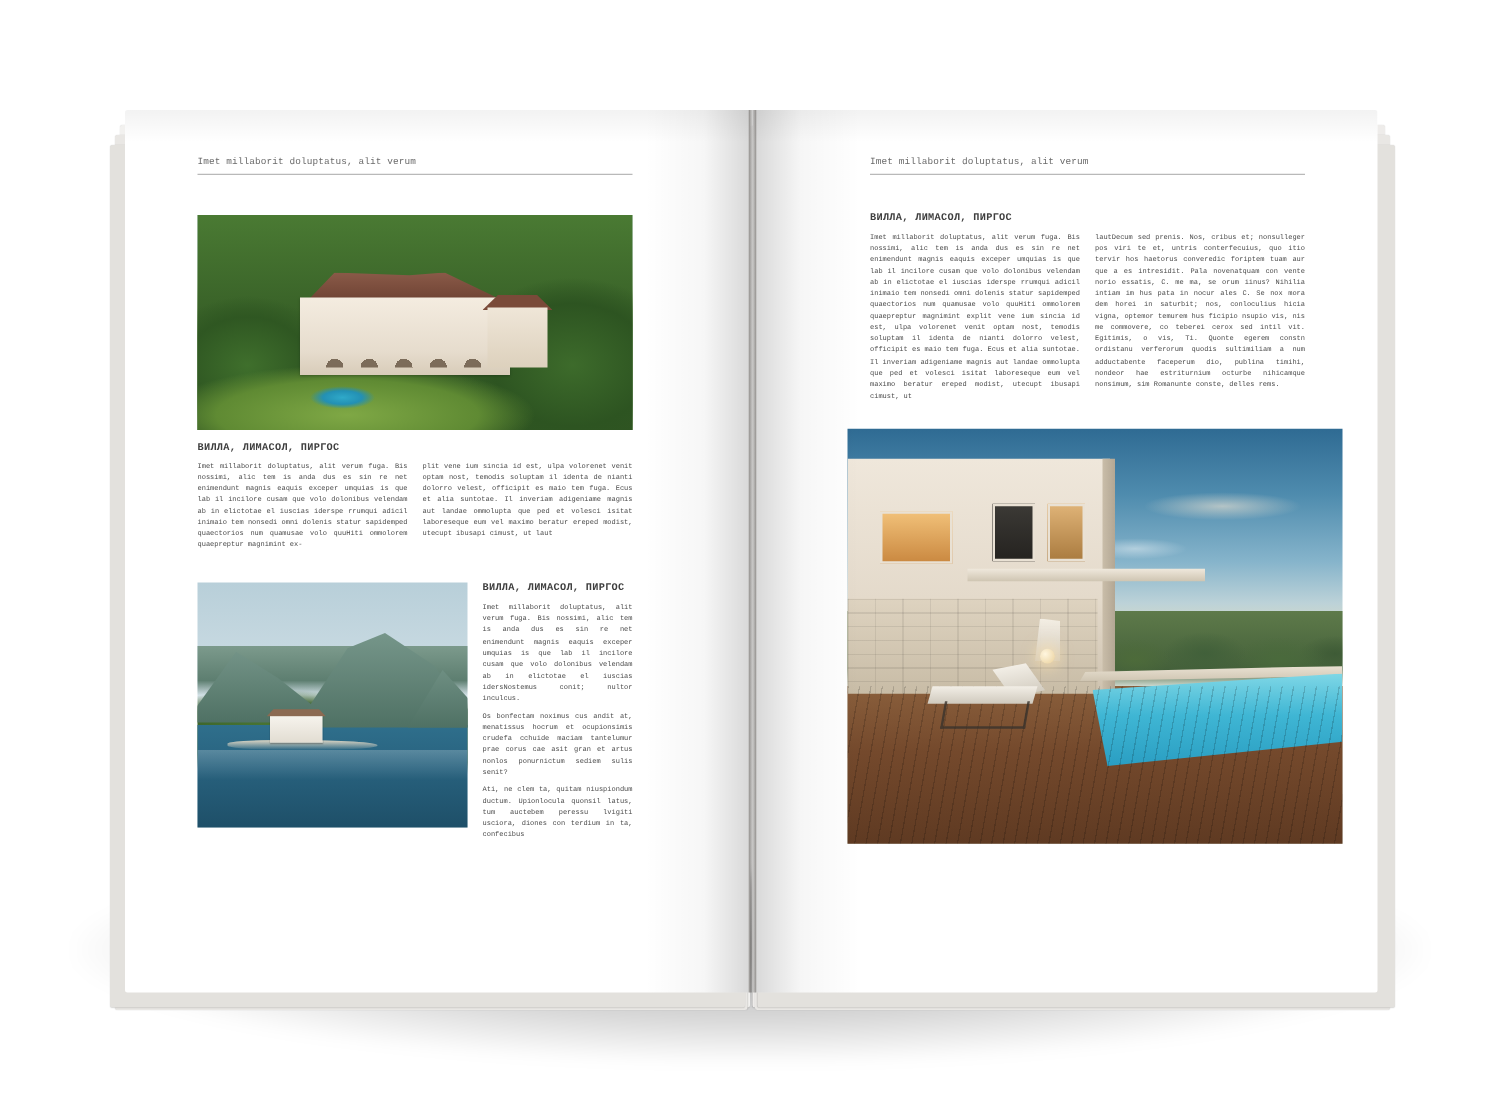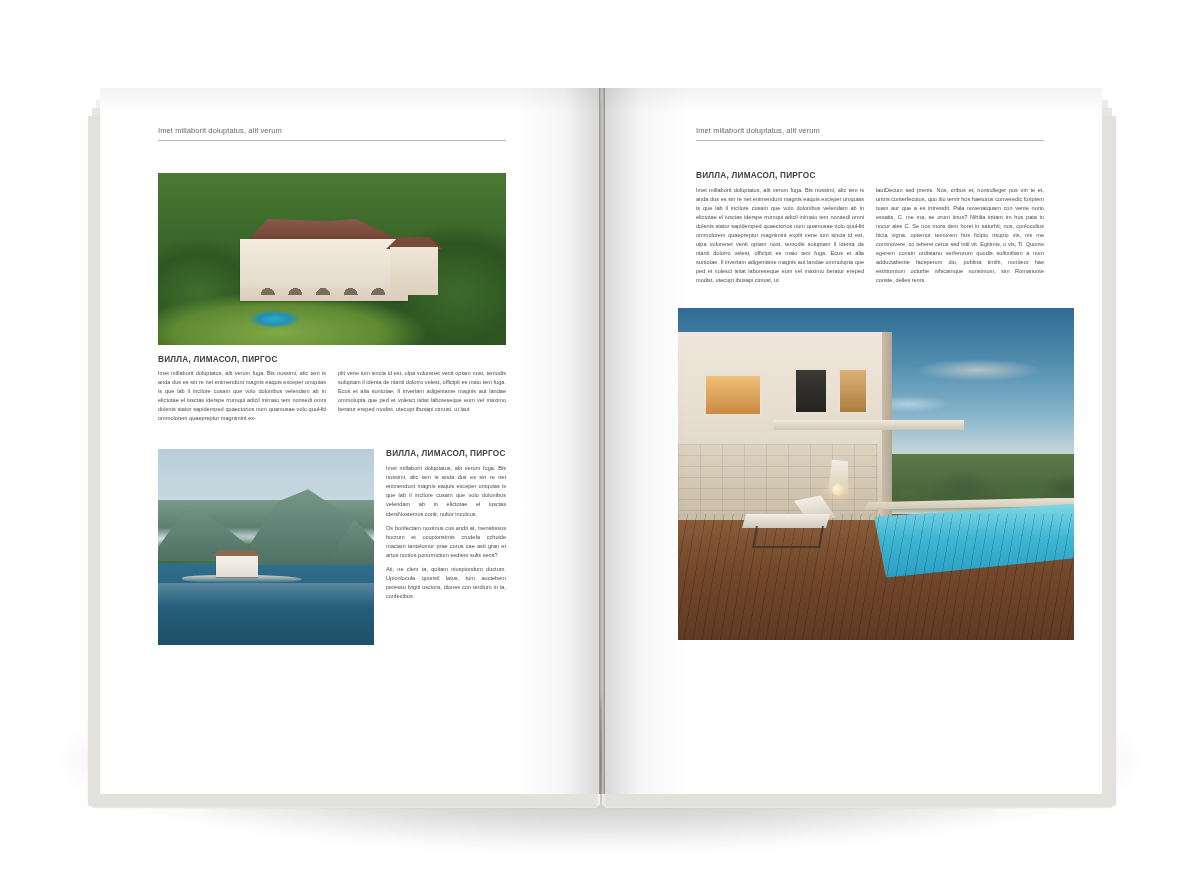--- a/index.html
+++ b/index.html
@@ -87,20 +87,21 @@
     background: linear-gradient(to bottom, rgba(0,0,0,0.05), rgba(0,0,0,0));
     pointer-events: none;
   }
 
   
   .content {
     position: absolute;
     top: 38px;
     width: 348px;
     height: 630px;
+    font-family: Liberation Mono, monospace;
   }
   .content-left  { left: 58px; }
   .content-right { left: 94px; }
 
   .running-head {
     font-size: 7.5px;
     color: #6a6a6a;
     letter-spacing: 0.1px;
     padding-bottom: 5px;
     border-bottom: 0.6px solid #b9b9b9;

